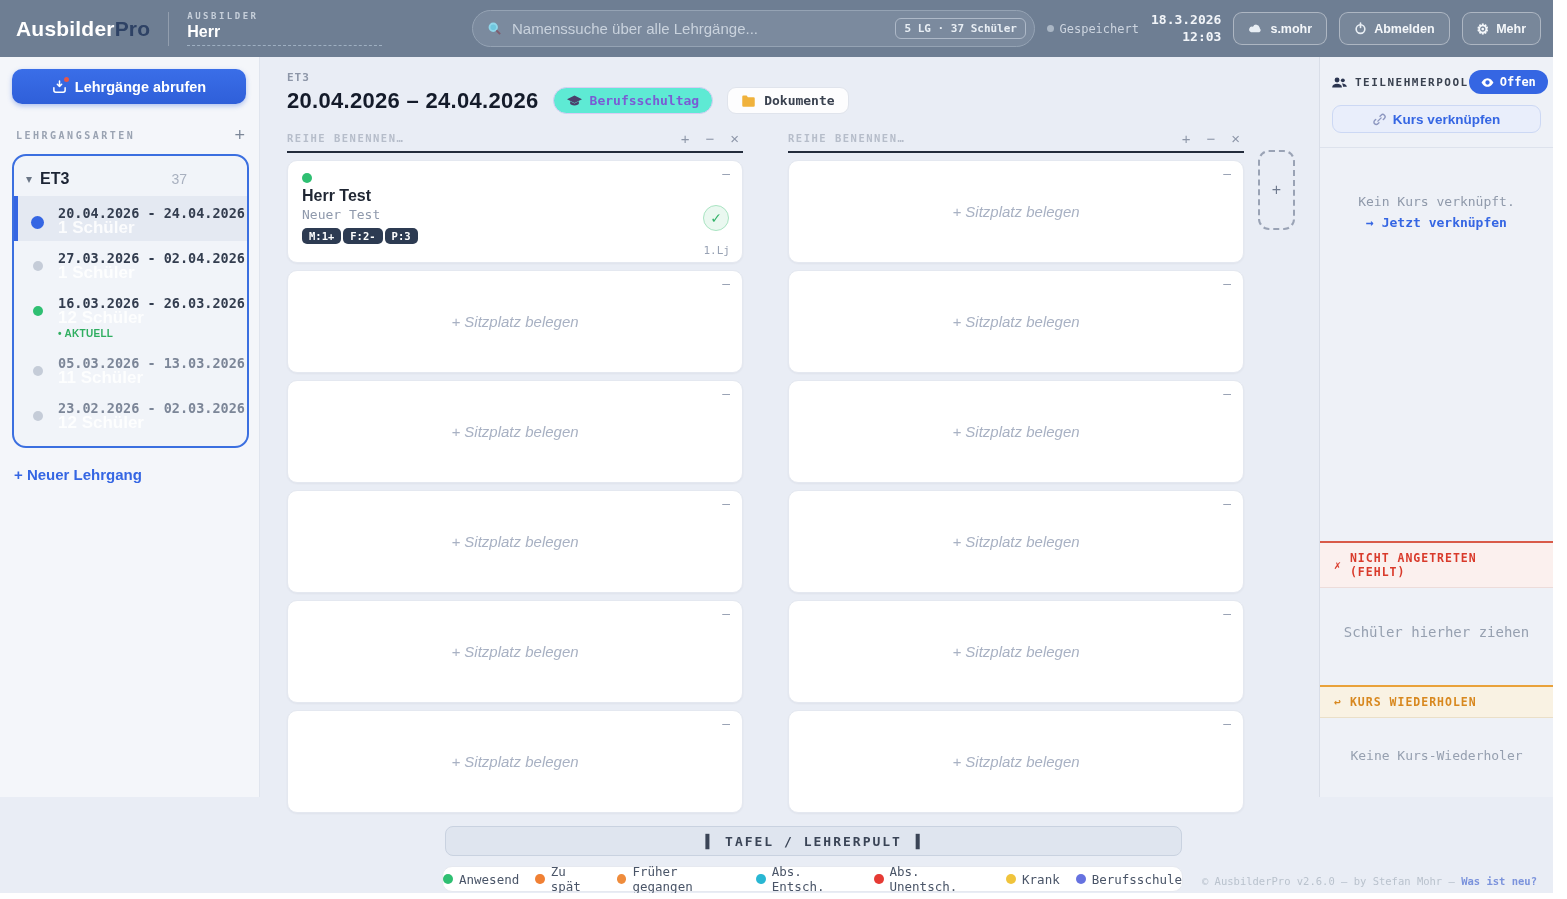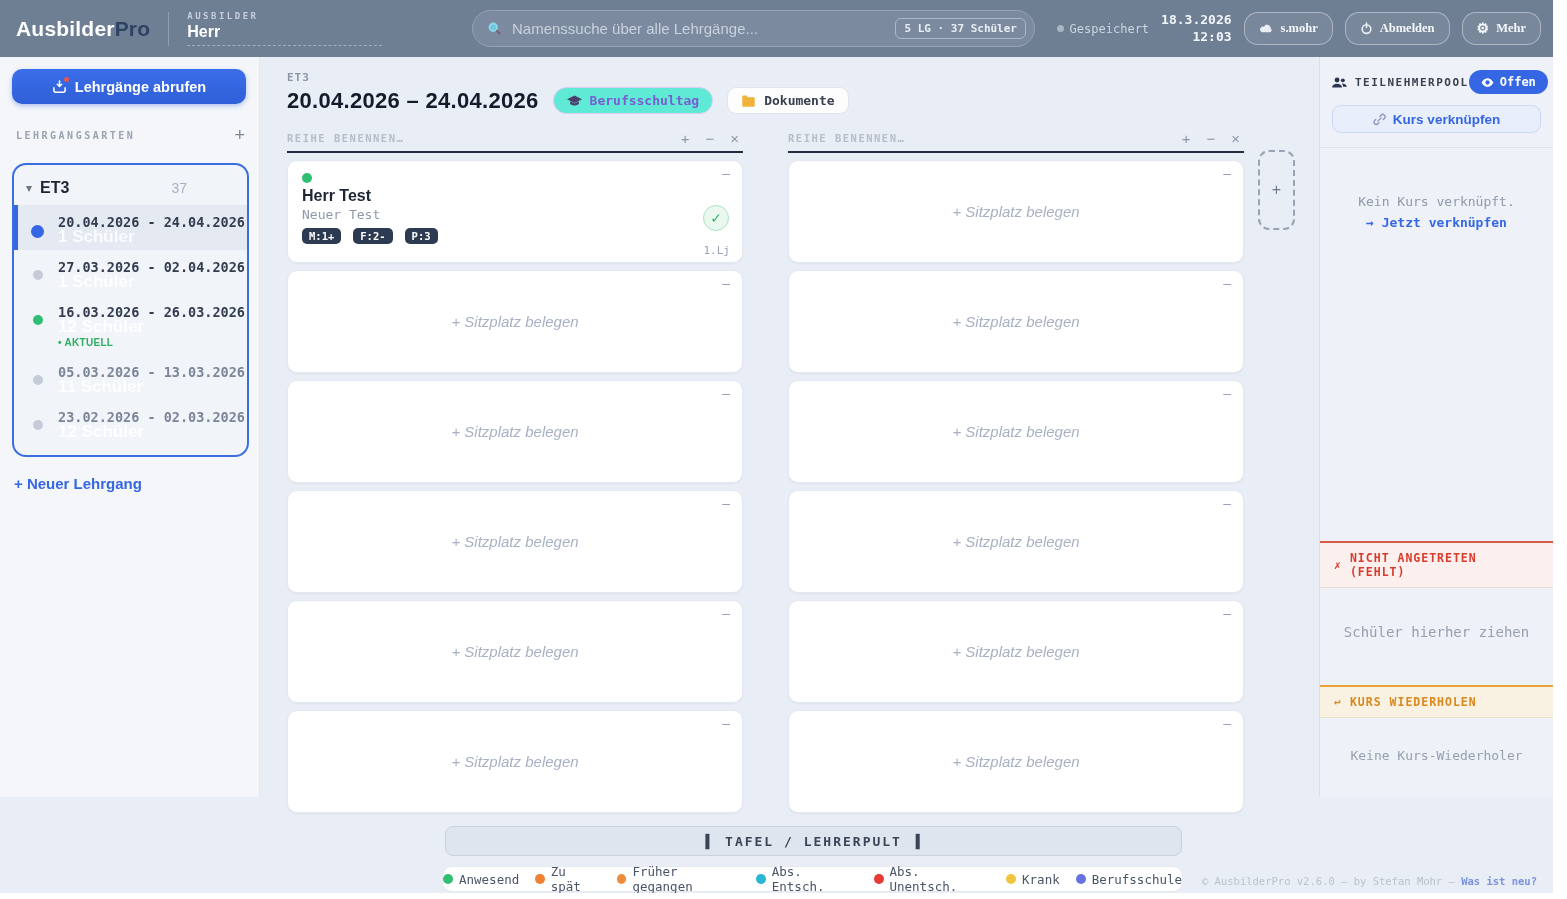--- a/index.html
+++ b/index.html
@@ -22,36 +22,36 @@
   .search-icon { width:15px; height:15px; flex:0 0 auto; }
   .search-input { flex:1; border:none; background:transparent; outline:none; color:#e7edf4; font-size:15px; padding:0 10px;
     font-family:"Liberation Sans",sans-serif; }
   .search-input::placeholder { color:#c9d2dd; }
   .search-badge { font-family:"DejaVu Sans Mono",monospace; font-size:11px; font-weight:bold; color:#e8eef4;
     border:1px solid #aeb9c8; border-radius:6px; padding:3px 8px; white-space:nowrap; }
   .top-right { position:absolute; right:12px; top:0; height:57px; display:flex; align-items:center; gap:12px; }
   .saved { display:flex; align-items:center; gap:6px; font-family:"DejaVu Sans Mono",monospace; font-size:12px; color:#ccd4df; }
   .saved-dot { width:7px; height:7px; border-radius:50%; background:#aab6c4; }
   .datetime { text-align:right; font-family:"DejaVu Sans Mono",monospace; font-size:13px; font-weight:bold; color:#f2f5f9; line-height:1.3; }
-  .top-btn { display:flex; align-items:center; gap:7px; height:33px; padding:0 14px; border-radius:14px;
+  .top-btn { display:flex; align-items:center; gap:7px; height:33px; padding:0 14px; border-radius:9px;
     border:1px solid rgba(255,255,255,.4); background:rgba(255,255,255,.07); color:#f4f7fa;
-    font-family:Liberation Serif, serif; font-size:12.5px; font-weight:bold; cursor:pointer; }
+    font-family:Liberation Sans, sans-serif; font-size:12.5px; font-weight:bold; cursor:pointer; }
   .top-btn svg { display:block; }
   .gear-glyph { font-size:14px; line-height:1; }
 
   .content { display:flex; height:740px; }
 
   
   .sidebar { width:260px; background:#f4f6fa; border-right:1px solid #e0e5ee; padding:12px 10px 0 12px; flex:0 0 auto; }
   .fetch-btn { width:234px; height:35px; border:none; border-radius:10px; background:linear-gradient(#3a6ee8,#2f5fd9);
     color:#fff; font-weight:bold; font-size:14.5px; display:flex; align-items:center; justify-content:center; gap:8px; cursor:pointer;
     font-family:"Liberation Sans",sans-serif; box-shadow:0 2px 5px rgba(47,95,217,.35); }
   .fetch-icon { position:relative; width:15px; height:15px; }
   .fetch-icon .reddot { position:absolute; top:-2px; right:-2px; width:5px; height:5px; border-radius:50%; background:#e4574a; }
-  .lga-row { display:flex; align-items:center; justify-content:space-between; margin:22px 4px 19px 4px; }
+  .lga-row { display:flex; align-items:center; justify-content:space-between; margin:22px 4px 10px 4px; }
   .lga-label { font-family:"DejaVu Sans Mono",monospace; font-size:10px; font-weight:bold; letter-spacing:2.5px; color:#9aa3b2; }
   .lga-plus { color:#7c8798; font-size:18px; line-height:1; cursor:pointer; }
   .group-box { border:2px solid #3b6fe0; border-radius:14px; background:#f1f4f9; padding:4px 0 10px 0; overflow:hidden; }
   .group-head { display:flex; align-items:center; padding:10px 14px 8px 12px; cursor:pointer; }
   .group-caret { color:#6b7686; font-size:12px; margin-right:8px; }
   .group-name { font-weight:bold; font-size:16px; color:#1c2434; flex:1; }
   .group-count { color:#a8b0bf; font-size:14px; margin-right:46px; }
   .course-item { position:relative; padding:9px 10px 4px 44px; cursor:pointer; }
   .course-item .dot { position:absolute; left:19px; top:20px; width:10px; height:10px; border-radius:50%; background:#c5ccd8; }
   .course-item.selected { background:#e4e9f2; }
@@ -84,21 +84,21 @@
   .col-underline { border-bottom:2px solid #232c3c; margin-bottom:6px; }
   .seat { position:relative; height:103px; background:#fff; border:1px solid #e4e8f0; border-radius:10px;
     margin-top:7px; box-shadow:0 1px 2px rgba(30,40,60,.05); }
   .seat-minus { position:absolute; top:4px; right:12px; color:#9aa3b5; font-size:14px; cursor:pointer; }
   .seat.empty { display:flex; align-items:center; justify-content:center; cursor:pointer; }
   .seat-empty-label { font-style:italic; color:#a8b1c3; font-size:15px; }
   .seat.filled { padding:10px 14px; }
   .presence-dot { width:10px; height:10px; border-radius:50%; background:#2fbf72; margin:2px 0 4px 0; }
   .student-name { font-size:16px; font-weight:bold; color:#1f2633; }
   .student-company { font-family:"DejaVu Sans Mono",monospace; font-size:13px; color:#8f99ac; margin-top:2px; }
-  .tags { display:flex; gap:12px; margin-top:6px; }
+  .tags { display:flex; gap:2px; margin-top:6px; }
   .tag { background:#2d3b52; color:#fff; font-family:"DejaVu Sans Mono",monospace; font-size:10.5px; font-weight:bold;
     border-radius:5px; padding:2px 7px; }
   .check-circle { position:absolute; right:13px; top:44px; width:26px; height:26px; border-radius:50%;
     background:#eaf8f0; border:1px solid #a9e4c2; color:#34b36a; display:flex; align-items:center; justify-content:center;
     font-size:14px; cursor:pointer; }
   .seat-year { position:absolute; right:12px; bottom:5px; font-family:"DejaVu Sans Mono",monospace; font-size:11px; color:#98a2b4; }
   .add-col { position:absolute; left:998px; top:93px; width:37px; height:80px; border:2px dashed #9aa3b5; border-radius:11px;
     background:transparent; color:#6f7a8e; font-size:16px; cursor:pointer; }
   .board-bar { margin:13px 0 0 158px; width:737px; height:30px; background:#dfe5ef; border:1px solid #c9d2e0; border-radius:8px;
     display:flex; align-items:center; justify-content:center; font-family:"DejaVu Sans Mono",monospace;

